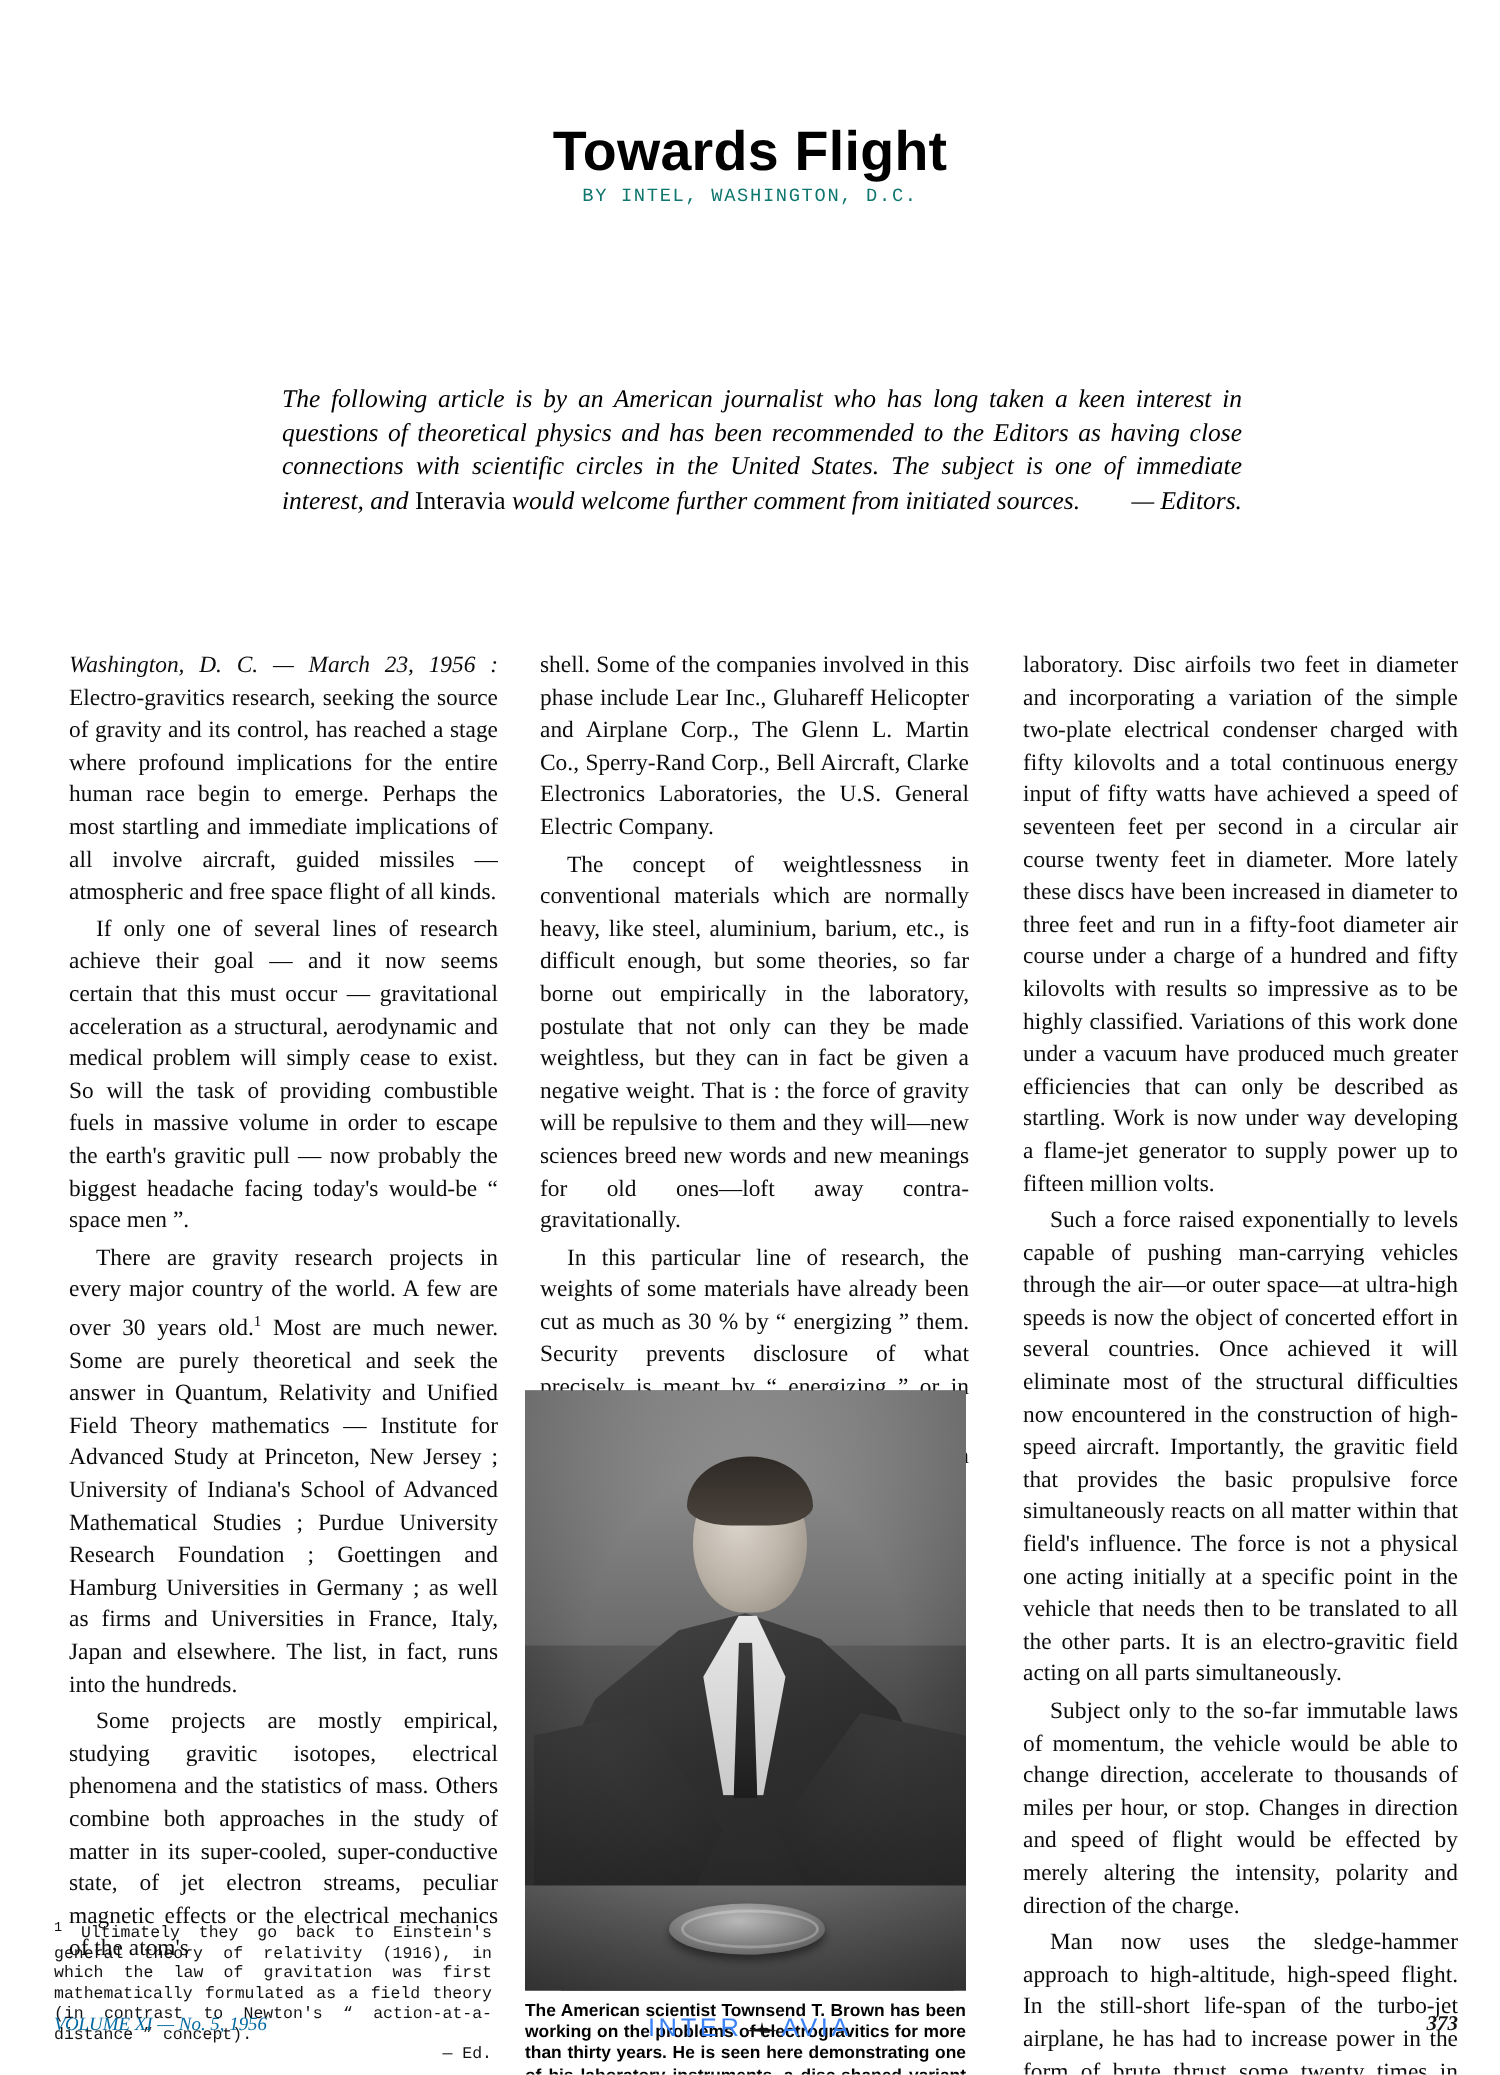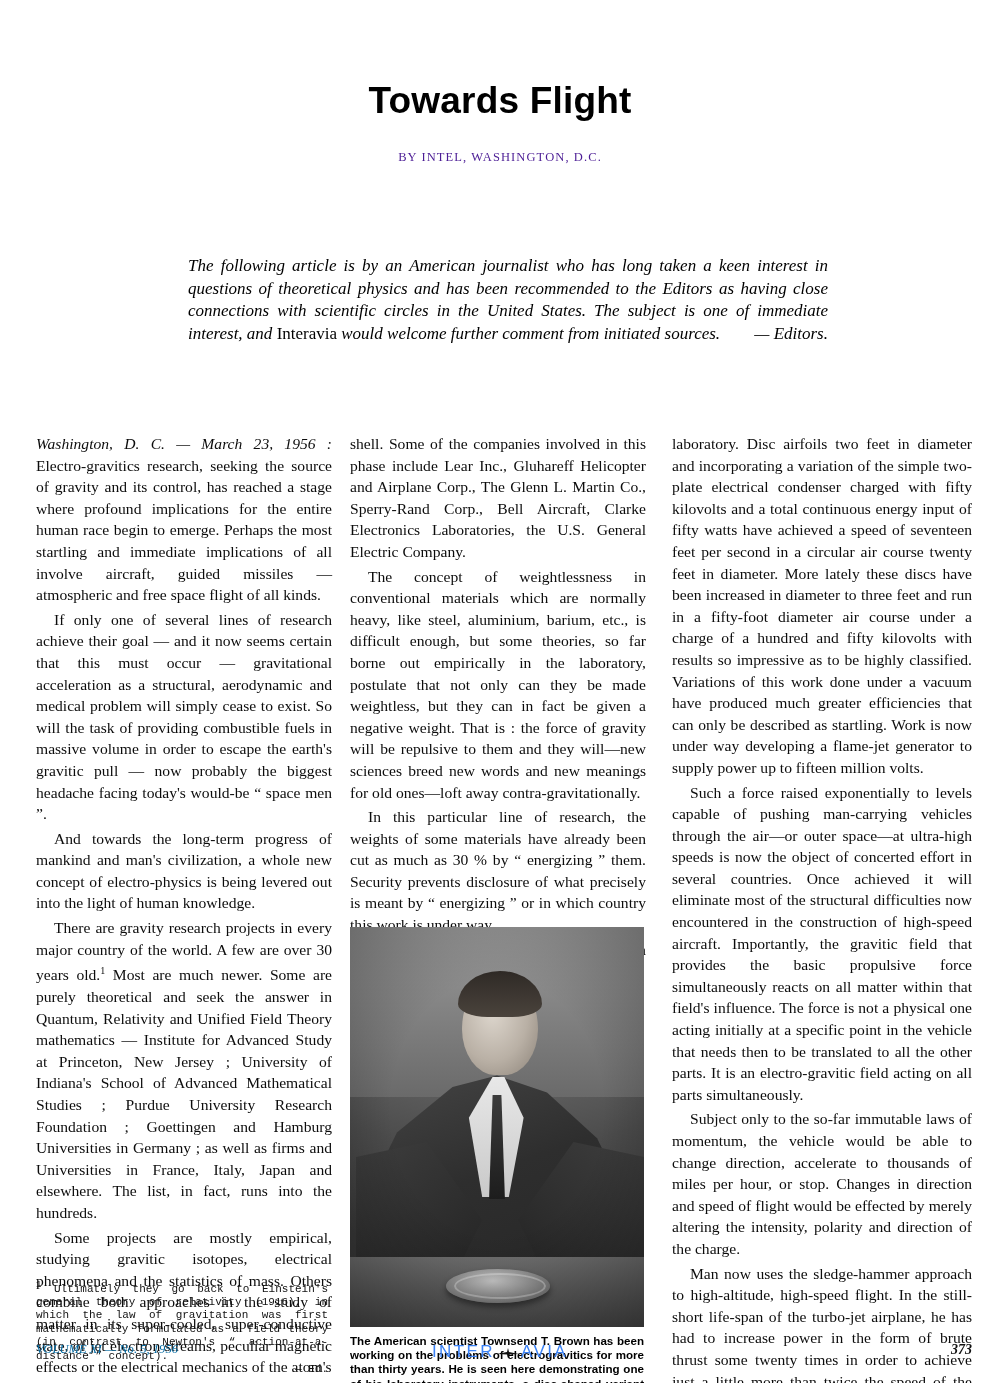--- a/index.html
+++ b/index.html
@@ -32,25 +32,24 @@
   }
   .title-line {
     font-family: "Liberation Sans", sans-serif;
     font-weight: bold;
     font-size: 37px;
     letter-spacing: 0.2px;
     line-height: 46px;
     color: #000;
   }
   .byline {
-    margin-top: 26px;
-    font-family: Liberation Serif, serif;
+    font-family: Liberation Mono, monospace;
     font-size: 12.5px;
     letter-spacing: 1.1px;
-    color: #4c1d95;
+    color: #0f766e;
   }
 
   
   .standfirst {
     position: absolute;
     left: 188px;
     top: 255px;
     width: 640px;
     font-family: "Liberation Serif", serif;
     font-style: italic;
@@ -70,21 +69,21 @@
   
   .col {
     position: absolute;
     top: 433px;
     width: 296px;
     font-size: 15.6px;
     line-height: 21.6px;
     text-align: justify;
     color: #0c0c0c;
   }
-  .col p { margin: 0 0 0 0; text-indent: 18px; }
+  .col p { margin: 0 0 0 10px; text-indent: 18px; }
   .col p.first { text-indent: 0; }
   .col p + p { margin-top: 3px; }
   .col-1 { left: 36px; }
   .col-2 { left: 350px; }
   .col-3 { left: 672px; width: 300px; }
 
   .dateline { font-style: italic; }
   sup.fn { font-size: 10px; vertical-align: super; }
 
   
@@ -242,21 +241,20 @@
   </div>
 
   <div class="standfirst">
     <span>The following article is by an American journalist who has long taken a keen interest in questions of theoretical physics and has been recommended to the Editors as having close connections with scientific circles in the United States. The subject is one of immediate interest, and </span><span class="roman">Interavia</span><span> would welcome further comment from initiated sources.</span>
     <span class="sig"><span class="sig-inner">— Editors.</span></span>
   </div>
 
   <div class="col col-1">
     <p class="first"><span class="dateline">Washington, D. C. — March 23, 1956 :</span> Electro-gravitics research, seeking the source of gravity and its control, has reached a stage where profound implications for the entire human race begin to emerge. Perhaps the most startling and immediate implications of all involve aircraft, guided missiles — atmospheric and free space flight of all kinds.</p>
     <p>If only one of several lines of research achieve their goal — and it now seems certain that this must occur — gravitational acceleration as a structural, aerodynamic and medical problem will simply cease to exist. So will the task of providing combustible fuels in massive volume in order to escape the earth's gravitic pull — now probably the biggest headache facing today's would-be “ space men ”.</p>
-    <p>And towards the long-term progress of mankind and man's civilization, a whole new concept of electro-physics is being levered out into the light of human knowledge.</p>
     <p>There are gravity research projects in every major country of the world. A few are over 30 years old.<sup class="fn">1</sup> Most are much newer. Some are purely theoretical and seek the answer in Quantum, Relativity and Unified Field Theory mathematics — Institute for Advanced Study at Princeton, New Jersey ; University of Indiana's School of Advanced Mathematical Studies ; Purdue University Research Foundation ; Goettingen and Hamburg Universities in Germany ; as well as firms and Universities in France, Italy, Japan and elsewhere. The list, in fact, runs into the hundreds.</p>
     <p>Some projects are mostly empirical, studying gravitic isotopes, electrical phenomena and the statistics of mass. Others combine both approaches in the study of matter in its super-cooled, super-conductive state, of jet electron streams, peculiar magnetic effects or the electrical mechanics of the atom's</p>
   </div>
 
   <div class="col col-2">
     <p class="first">shell. Some of the companies involved in this phase include Lear Inc., Gluhareff Helicopter and Airplane Corp., The Glenn L. Martin Co., Sperry-Rand Corp., Bell Aircraft, Clarke Electronics Laboratories, the U.S. General Electric Company.</p>
     <p>The concept of weightlessness in conventional materials which are normally heavy, like steel, aluminium, barium, etc., is difficult enough, but some theories, so far borne out empirically in the laboratory, postulate that not only can they be made weightless, but they can in fact be given a negative weight. That is : the force of gravity will be repulsive to them and they will—new sciences breed new words and new meanings for old ones—loft away contra-gravitationally.</p>
     <p>In this particular line of research, the weights of some materials have already been cut as much as 30 % by “ energizing ” them. Security prevents disclosure of what precisely is meant by “ energizing ” or in which country this work is under way.</p>
     <p>A localized gravitic field used as a ponderamotive force has been created in the</p>
   </div>

